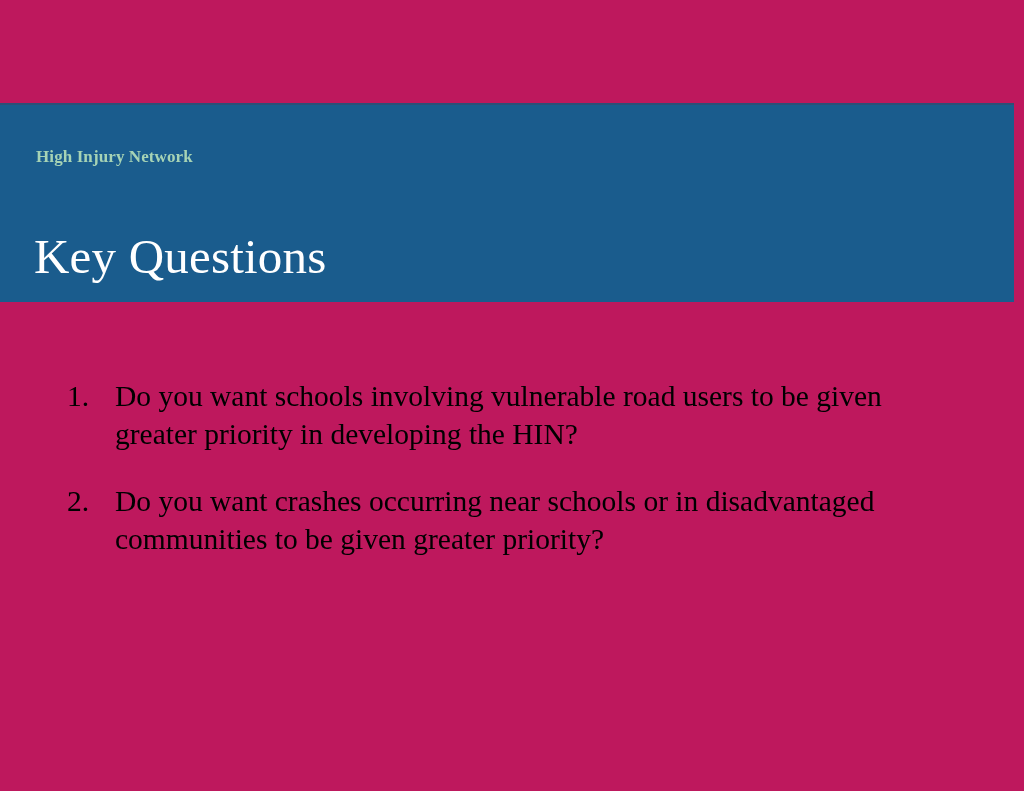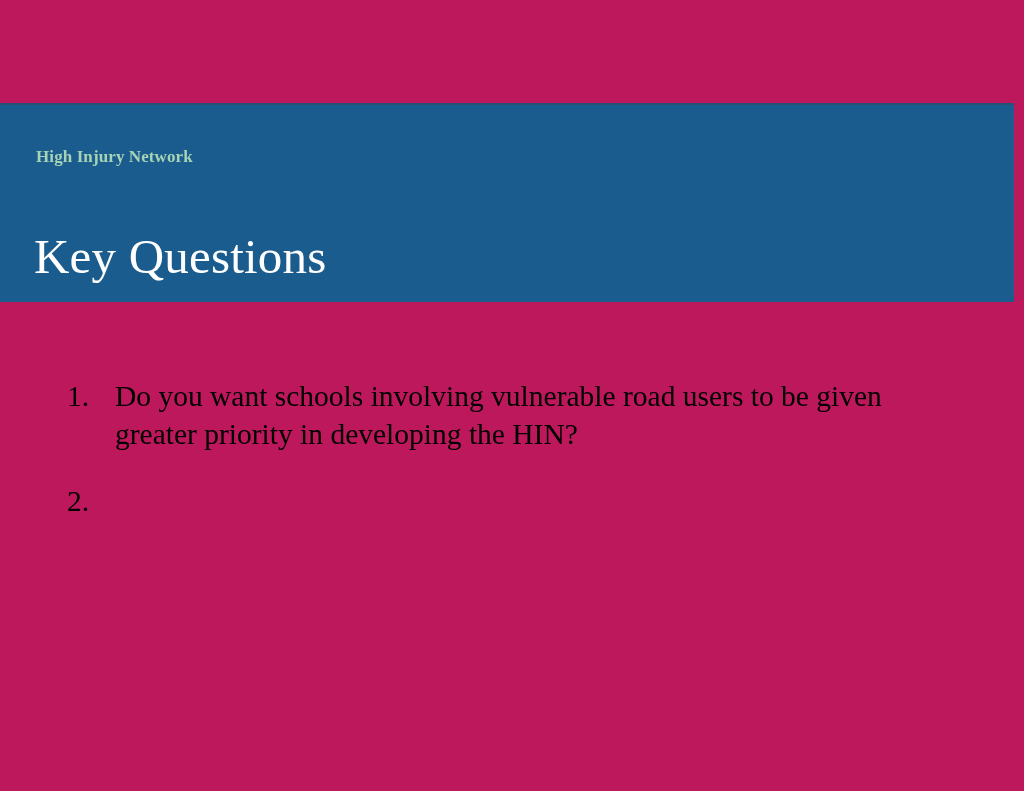--- a/index.html
+++ b/index.html
@@ -116,18 +116,19 @@
   <div class="body-content">
     <ol class="question-list">
 
       <li class="question-item">
         <span class="question-number">1.</span>
         <span class="question-text">Do you want schools involving vulnerable road users to be given greater priority in developing the HIN?</span>
       </li>
 
       <li class="question-item">
         <span class="question-number">2.</span>
+        <span class="question-text">Do you want crashes occurring near schools or in disadvantaged communities to be given greater priority?</span>
       </li>
 
     </ol>
   </div>
 
 </div>
 
 </body></html>

